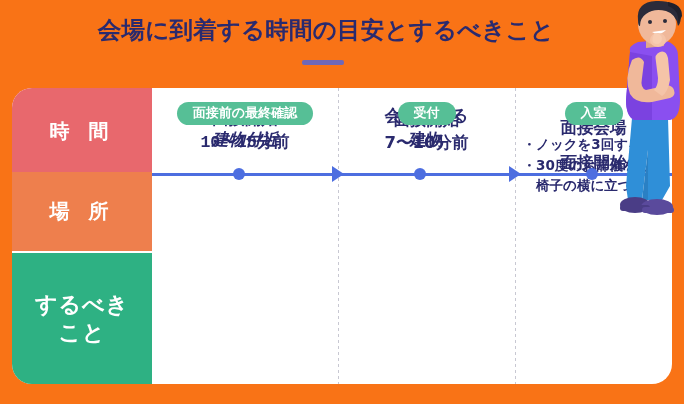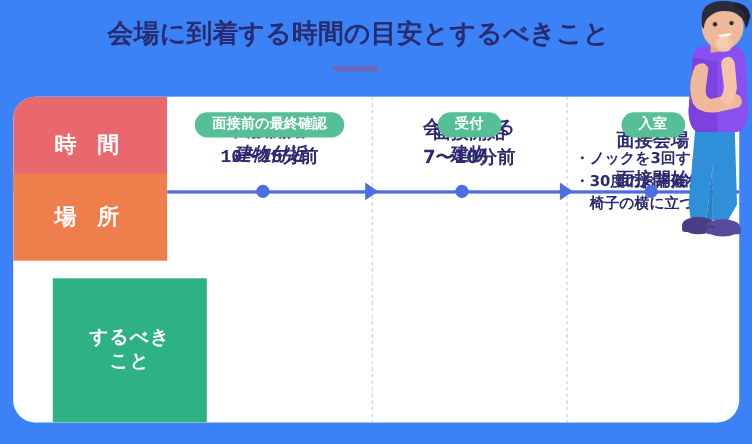--- a/index.html
+++ b/index.html
@@ -5,21 +5,21 @@
   * { margin:0; padding:0; box-sizing:border-box; }
   html, body {
     width:684px; height:404px;
     background:#ecebf6;
     font-family:"DejaVu Sans", sans-serif;
     overflow:hidden;
   }
   #stage {
     position:relative;
     width:684px; height:404px;
-    background:#3b82f6;
+    background:#f97316;
   }
 
   
   .header {
     position:absolute; left:0; top:0; width:684px; height:88px;
   }
   .title {
     position:absolute; left:0; top:14px; width:652px;
     text-align:center;
     font-size:23.5px;
@@ -49,21 +49,21 @@
     position:absolute; left:0; top:0; width:167px; height:296px;
   }
   .lbl {
     position:absolute; left:0; width:140px;
     display:flex; align-items:center; justify-content:center;
     color:#ffffff; font-weight:700; text-align:center;
     line-height:1.25;
   }
   .lbl-time  { top:0;   height:86px;  background:#e8686d; font-size:20px; letter-spacing:6px; }
   .lbl-place { top:86;  height:79px;  background:#ee7f4d; font-size:20px; letter-spacing:6px; }
-  .lbl-todo  { height:131px; background:#2eb183; font-size:17px; letter-spacing:1px;margin-left:36px; }
+  .lbl-todo  { height:131px; background:#2eb183; font-size:22px; letter-spacing:1px; }
 
   
   .content { position:absolute; left:140px; top:0; width:520px; height:296px; }
 
   .rowband { position:absolute; left:0; width:520px; }
   .band-time  { top:0;  height:86px;  background:#ffffff; }
   .band-place { top:86; height:79px;  background:#dcdcdc; }
   .band-todo  { top:165;height:131px; background:#ffffff; }
 
   .vdiv {
@@ -142,21 +142,21 @@
 
   <div class="header">
     <div class="title">会場に到着する時間の目安とするべきこと</div>
     <div class="title-rule"></div>
   </div>
 
   <div class="card">
 
     <div class="labelcol">
       <div class="lbl lbl-time">時 間</div>
-      <div class="lbl lbl-place" style="top:70px;text-align:center;">場 所</div>
+      <div class="lbl lbl-place" style="top:84px;text-align:center;">場 所</div>
       <div class="lbl lbl-todo" style="top:165px; white-space:pre-line;">するべき
 こと</div>
     </div>
 
     <div class="content">
       <div class="rowband band-time"></div>
       <div class="rowband band-place"></div>
       <div class="rowband band-todo"></div>
 
       <div class="vdiv" style="left:186px;"></div>

